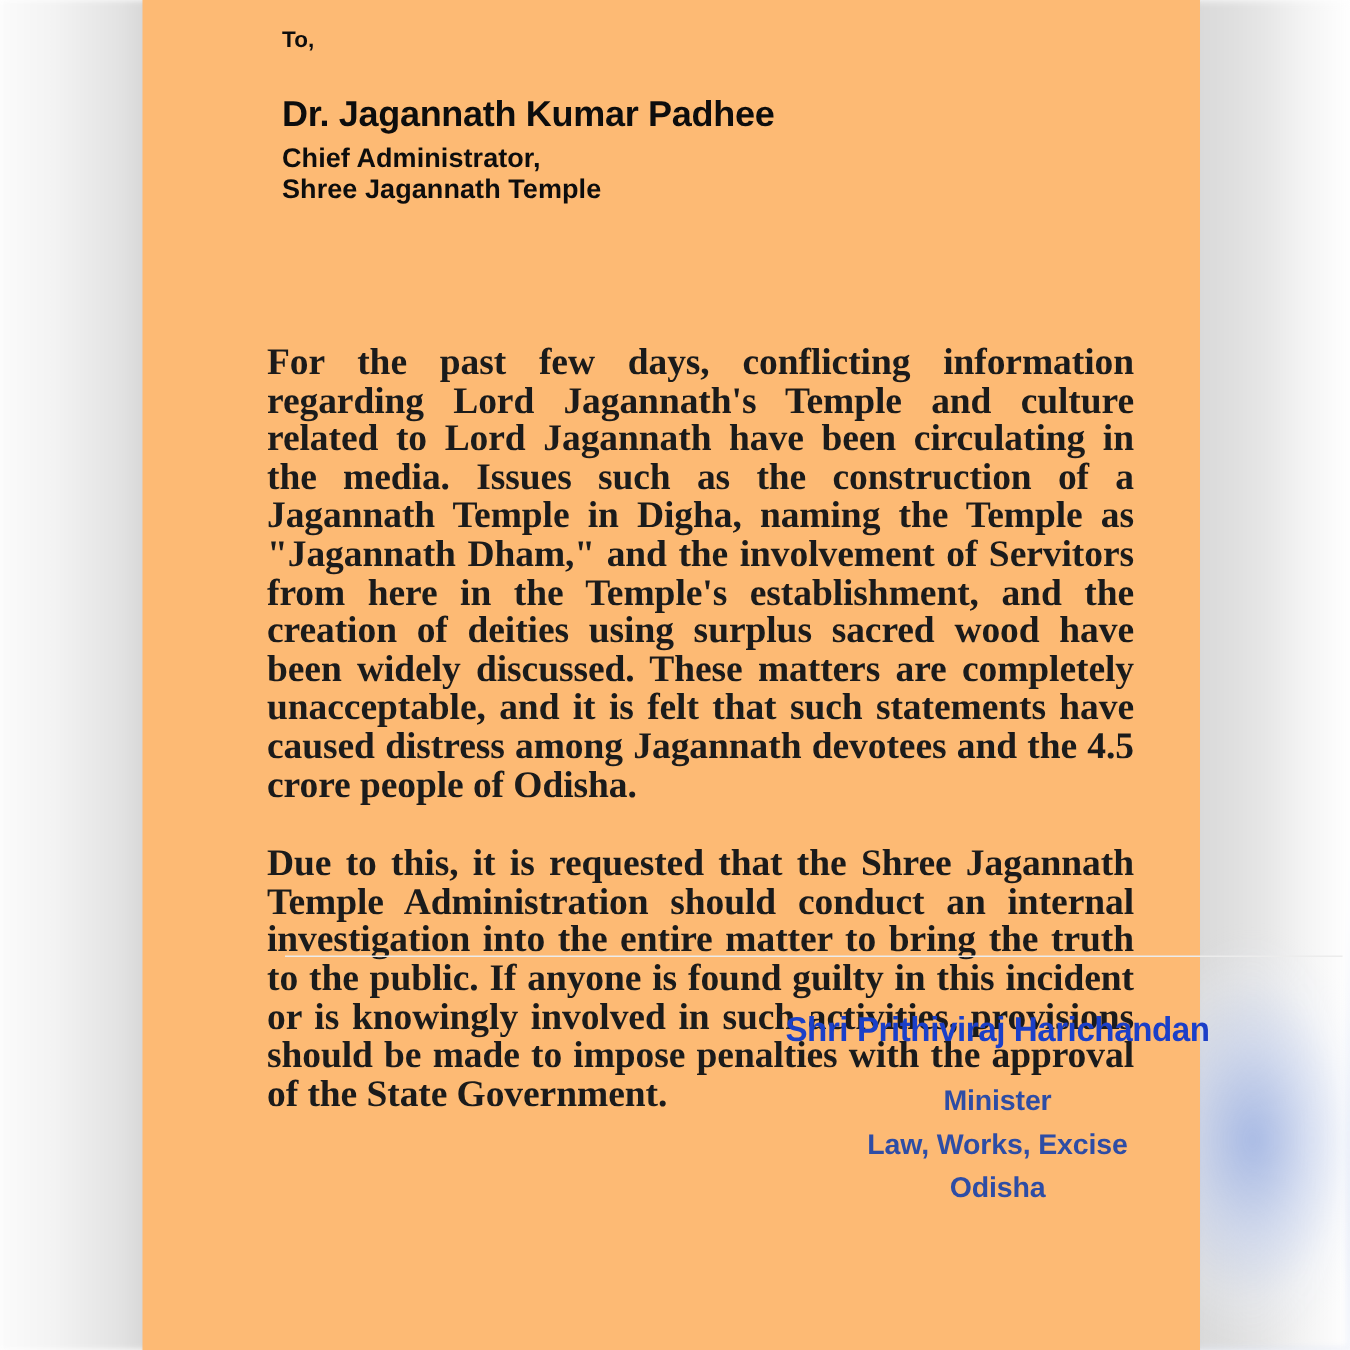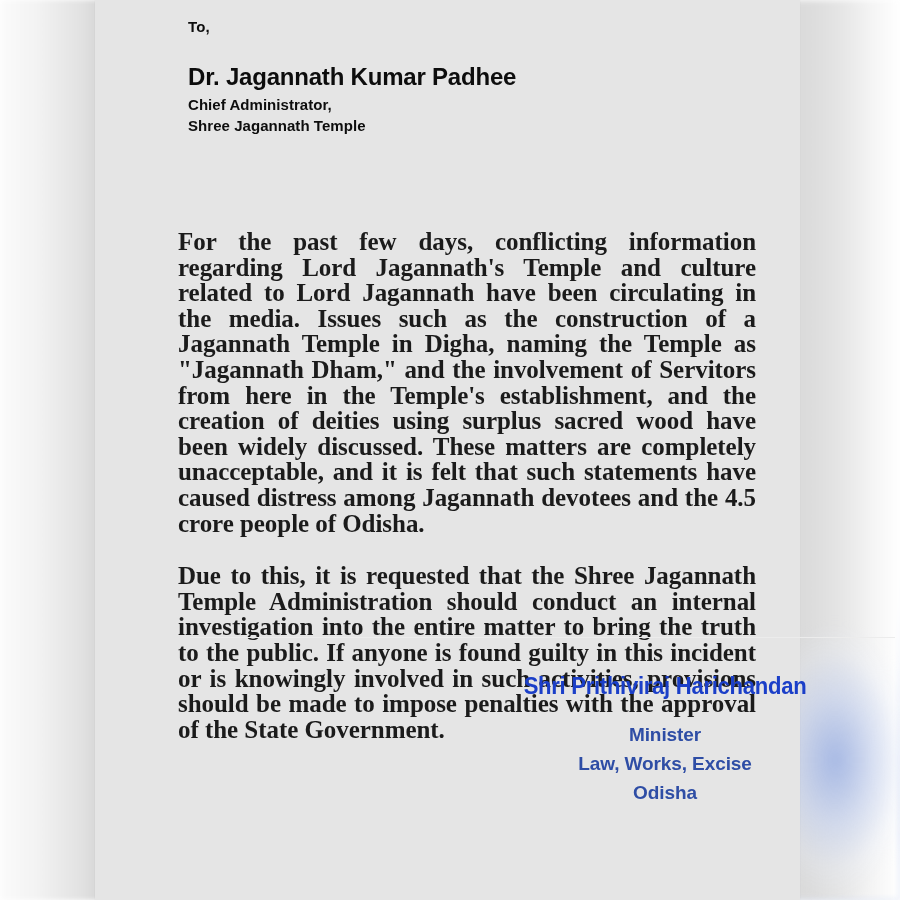--- a/index.html
+++ b/index.html
@@ -79,21 +79,21 @@
     filter: blur(6px);
   }
 
   
   .page {
     position: absolute;
     top: 0;
     left: 95px;
     width: 705px;
     height: 900px;
-    background: #e5e5e5;
+    background: #fdba74;
     box-shadow: 0 0 2px rgba(0,0,0,0.05);
   }
 
   
   .header-block {
     position: absolute;
     top: 17px;
     left: 93px;
     width: 560px;
     font-family: "Liberation Sans", "DejaVu Sans", sans-serif;
@@ -110,21 +110,21 @@
 
   .addressee-name {
     font-size: 24px;
     font-weight: 700;
     letter-spacing: -0.2px;
     line-height: 28px;
     margin-bottom: 4px;
   }
 
   .addressee-line {
-    font-size: 15px;
+    font-size: 18px;
     font-weight: 700;
     letter-spacing: 0.05px;
     line-height: 20.5px;
   }
 
   
   .body-block {
     position: absolute;
     top: 229px;
     left: 83px;

